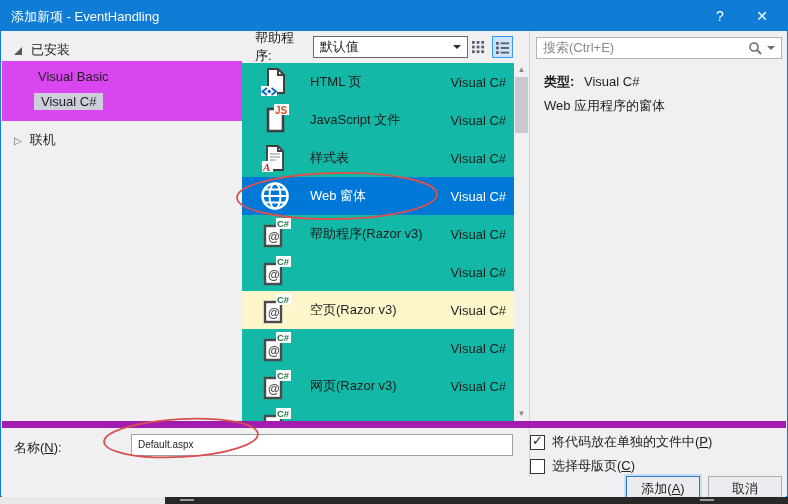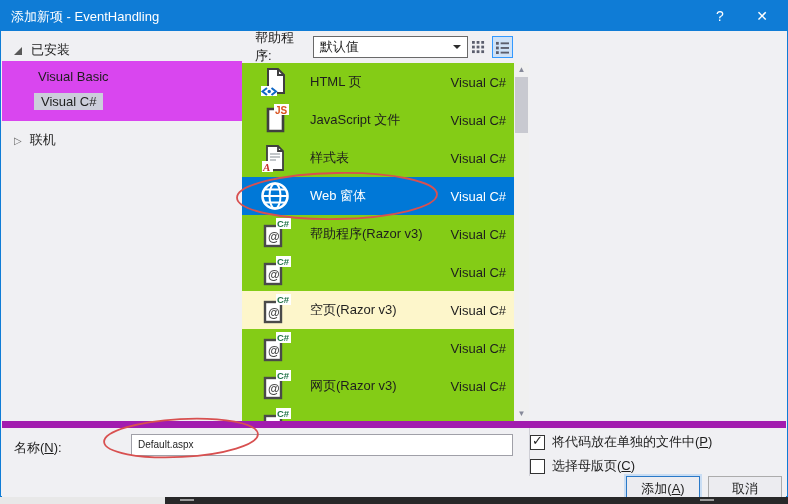--- a/index.html
+++ b/index.html
@@ -33,21 +33,21 @@
   .middle{position:absolute;left:240px;top:0;width:287px;height:100%;background:#fff;}
   .mtoolbar{position:absolute;left:0;top:0;width:100%;height:32px;background:#f0f0f3;display:flex;align-items:center;}
   .sort-label{margin-left:13px;}
   .sort-select{margin-left:6px;width:152px;height:20px;background:#fff;border:1px solid #696969;display:flex;align-items:center;padding:0 6px;position:relative;}
   .sort-select .caret{position:absolute;right:6px;top:8px;width:0;height:0;border-left:4px solid transparent;border-right:4px solid transparent;border-top:4px solid #2b2b2b;}
   .viewbtn{width:20px;height:20px;display:flex;align-items:center;justify-content:center;margin-left:4px;border:1px solid transparent;}
   .viewbtn.grid{margin-left:auto;}
   .viewbtn.selected{border:1px solid #3399ff;background:#cfe2f7;}
   .viewbtn.list{margin-right:16px;}
 
-  .mlist{position:absolute;left:0;top:32px;width:272px;height:374px;overflow:hidden;background:#84cc16;}
+  .mlist{position:absolute;left:0;top:32px;width:272px;height:374px;overflow:hidden;background:#14b8a6;}
   .row{height:38px;display:flex;align-items:center;padding:0 8px 0 16px;box-sizing:border-box;}
   .row.selected{background:#0078d7;color:#fff;}
   .row.highlighted{background:#fdf6cb;}
   .ricon{width:34px;height:34px;display:flex;align-items:center;justify-content:center;flex:0 0 34px;}
   .rlabel{margin-left:18px;}
   .rlang{margin-left:auto;}
 
   .mscroll{position:absolute;right:0;top:32px;width:15px;height:358px;background:#f0f0f0;}
   .sb-arrow{position:absolute;left:0;width:15px;height:14px;text-align:center;font-size:8px;color:#868999;line-height:14px;}
   .sb-up{top:0;} .sb-down{bottom:0;}
@@ -274,20 +274,35 @@
             </div>
           </div>
 
         <div class="mscroll">
           <div class="sb-arrow sb-up">▲</div>
           <div class="sb-thumb"></div>
           <div class="sb-arrow sb-down">▼</div>
         </div>
       </div>
 
+      <div class="rightpane">
+        <div class="searchbox">
+          <span class="search-ph">搜索(Ctrl+E)</span>
+          <svg width="14" height="14" viewBox="0 0 14 14">
+            <circle cx="6" cy="6" r="4" fill="none" stroke="#6d6d74" stroke-width="1.6"></circle>
+            <line x1="9" y1="9" x2="13" y2="13" stroke="#6d6d74" stroke-width="1.8"></line>
+          </svg>
+          <span class="search-caret"></span>
+        </div>
+        <div class="type-row">
+          <span class="type-label">类型:</span>
+          <span>Visual C#</span>
+        </div>
+        <div class="desc-row">Web 应用程序的窗体</div>
+      </div>
     </div>
 
     <div id="bottom">
       <div class="name-label">
         <span>名称(</span><span class="mn">N</span><span>):</span>
       </div>
       <div class="name-input">Default.aspx</div>
 
       <div class="optcol">
         <div class="opt o0 checked">

